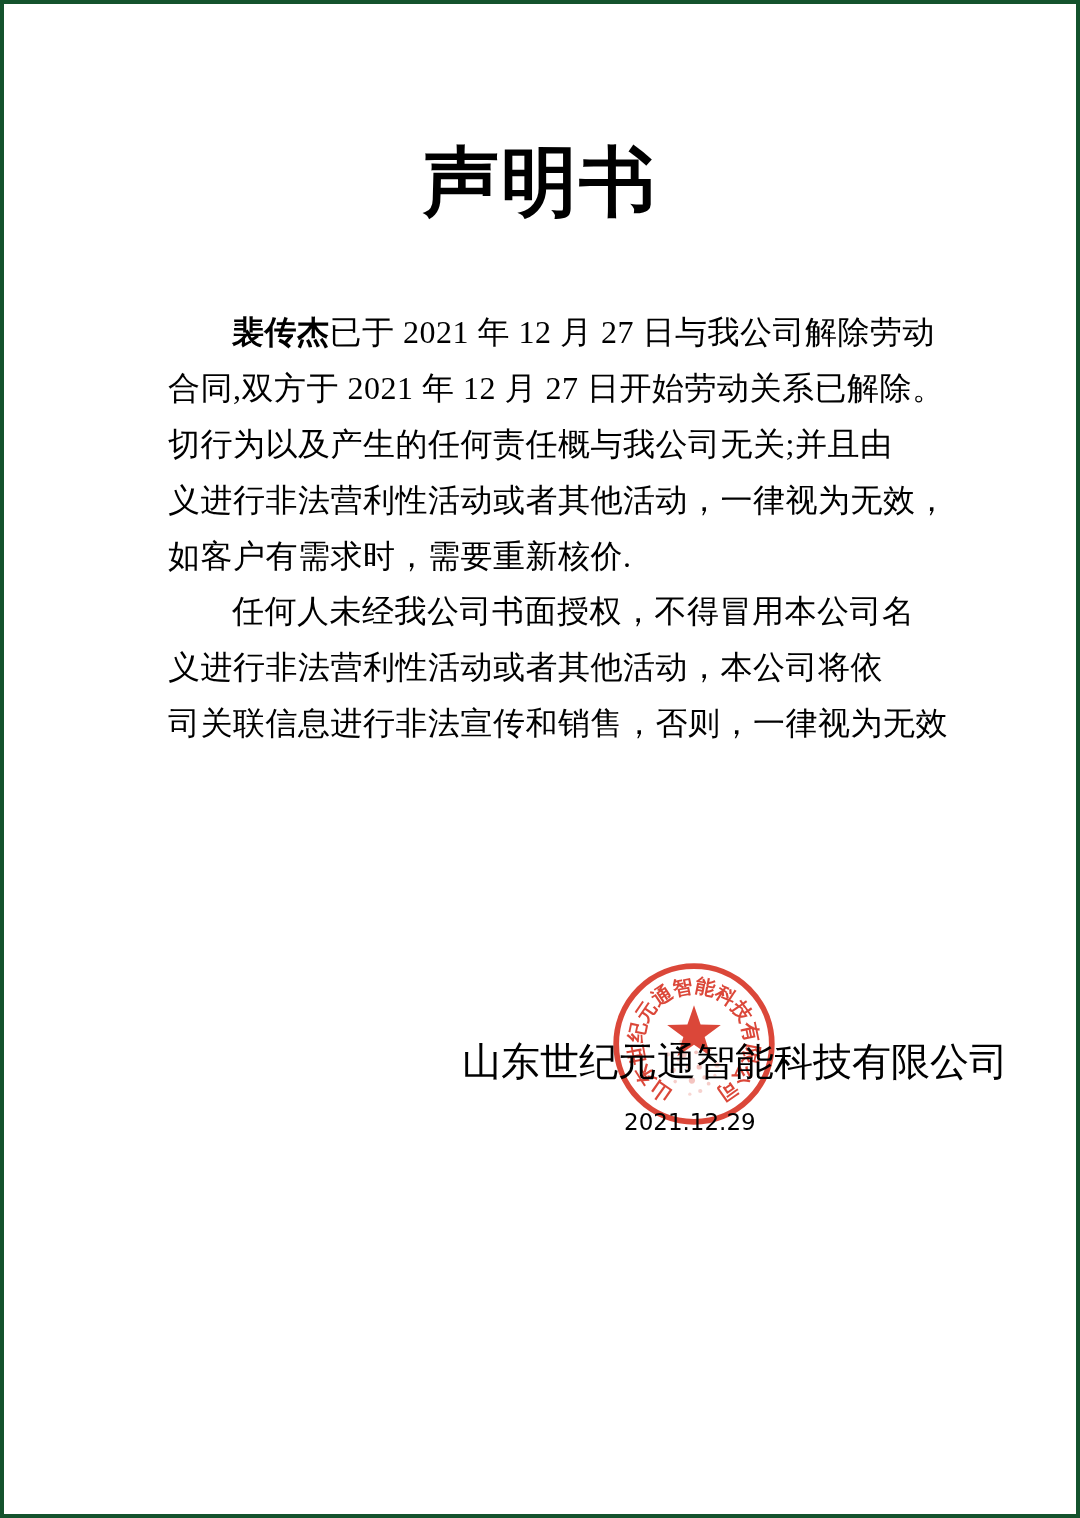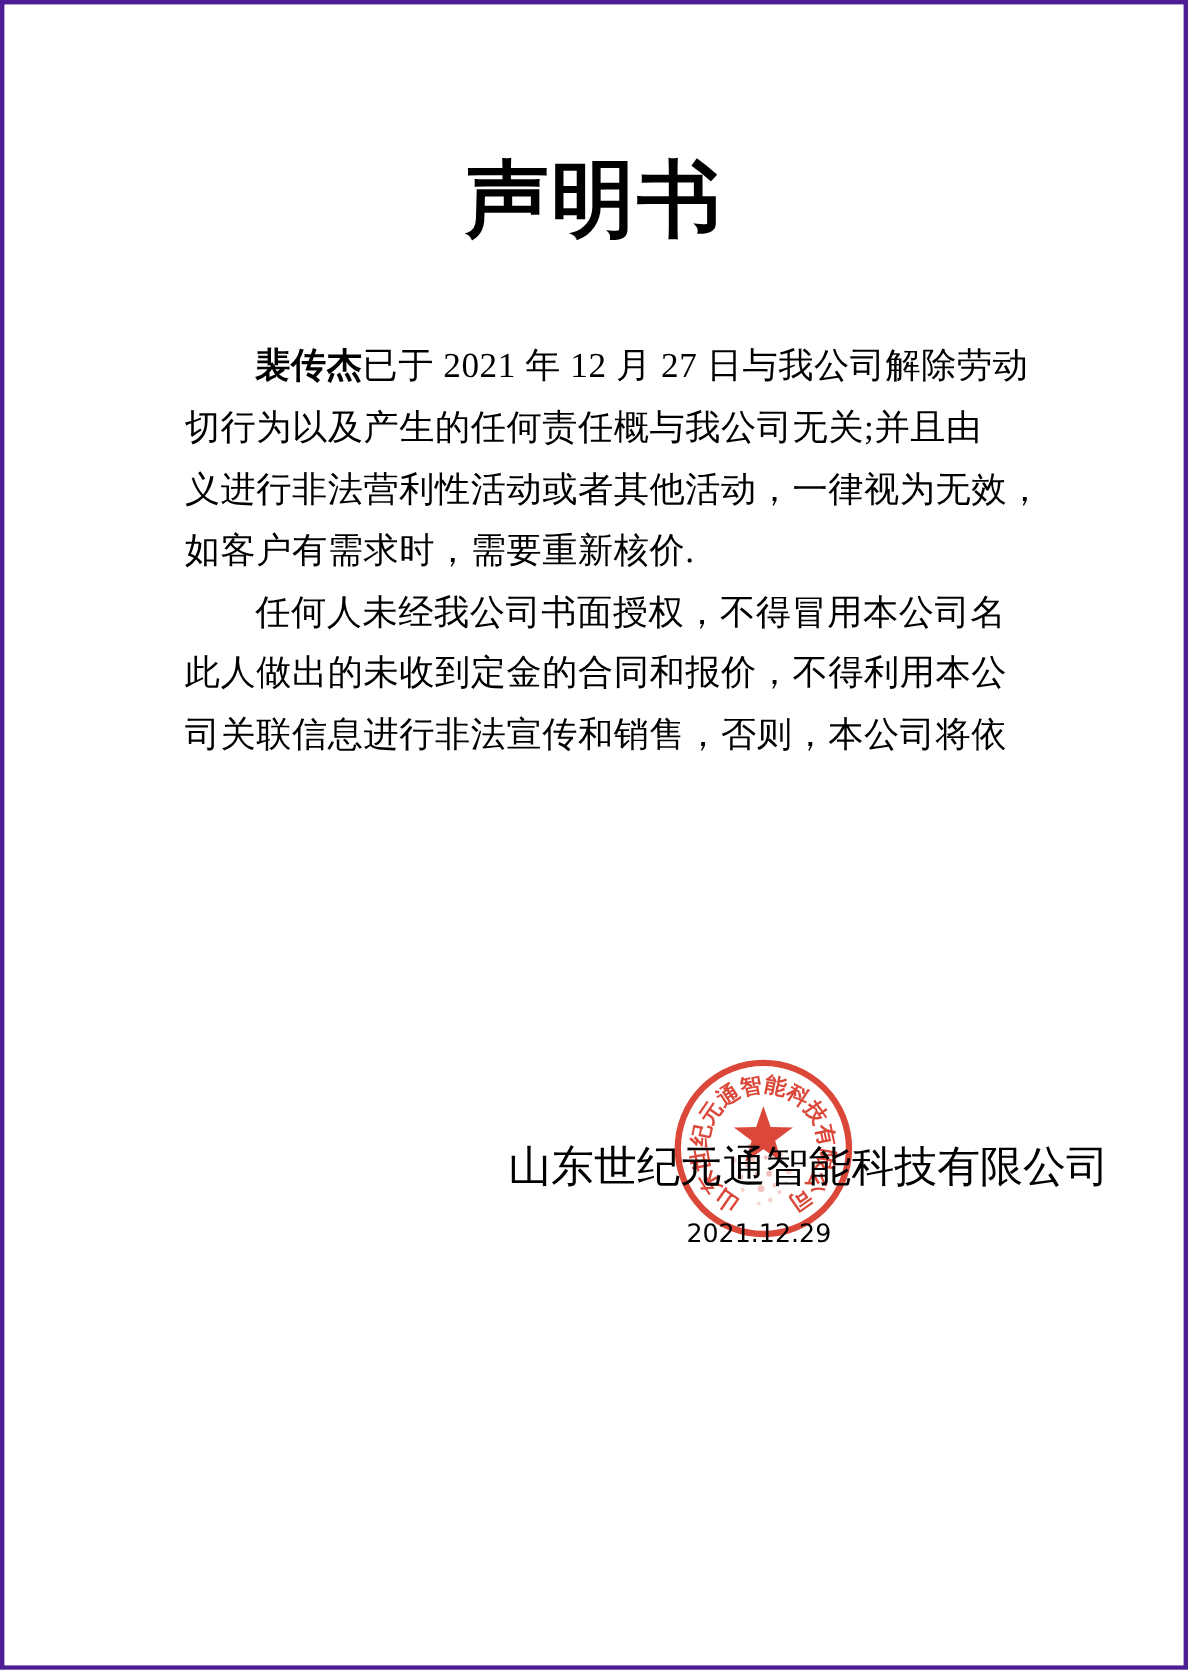--- a/index.html
+++ b/index.html
@@ -3,21 +3,21 @@
 <meta charset="utf-8">
 <style>
   html, body { margin: 0; padding: 0; background: #8a8a8a; }
 
   .page {
     position: relative;
     width: 1080px;
     height: 1518px;
     box-sizing: border-box;
     background: #ffffff;
-    border: 4px solid #4c1d95;
+    border: 4px solid #14532d;
     overflow: hidden;
     font-family: "Liberation Serif", "DejaVu Serif", serif;
     color: #000000;
   }
 
   .doc-title {
     margin: 135px 0 0 0;
     font-size: 76px;
     line-height: 1.15;
     font-weight: bold;
@@ -78,26 +78,27 @@
 </style>
 </head>
 <body>
 
 <div class="page">
 
   <h1 class="doc-title">声明书</h1>
 
   <div class="doc-body">
     <p class="bline indent"><span></span><b>裴传杰</b><span>已于 2021 年 12 月 27 日与我公司解除劳动</span></p>
+    <p class="bline"><span>合同,双方于 2021 年 12 月 27 日开始劳动关系已解除。</span><b></b><span></span></p>
     <p class="bline"><span>切行为以及产生的任何责任概与我公司无关;并且由</span><b></b><span></span></p>
     <p class="bline"><span>义进行非法营利性活动或者其他活动，一律视为无效，</span><b></b><span></span></p>
     <p class="bline"><span>如客户有需求时，需要重新核价.</span><b></b><span></span></p>
     <p class="bline indent"><span>任何人未经我公司书面授权，不得冒用本公司名</span><b></b><span></span></p>
-    <p class="bline"><span>此人做出的未收到定金的合同和报价，不得利用本公</span><b></b><span></span></p>
-    <p class="bline"><span>司关联信息进行非法宣传和销售，否则，本公司将依</span><b></b><span></span></p>
+    <p class="bline"><span>义进行非法营利性活动或者其他活动，本公司将依</span><b></b><span></span></p>
+    <p class="bline"><span>司关联信息进行非法宣传和销售，否则，一律视为无效</span><b></b><span></span></p>
   </div>
 
   <svg class="seal-wrap" viewBox="0 0 180 180" aria-hidden="true">
     <g id="seal-root">
       <circle cx="90" cy="90" r="74.5" fill="none" stroke="#d93a2b" stroke-width="5.5"></circle>
 
       <g fill="#d93a2b">
         <circle cx="80" cy="100" r="3" fill-opacity="0.30"></circle>
         <circle cx="95" cy="112" r="2.5" fill-opacity="0.35"></circle>
         <circle cx="105" cy="95" r="2" fill-opacity="0.28"></circle>

